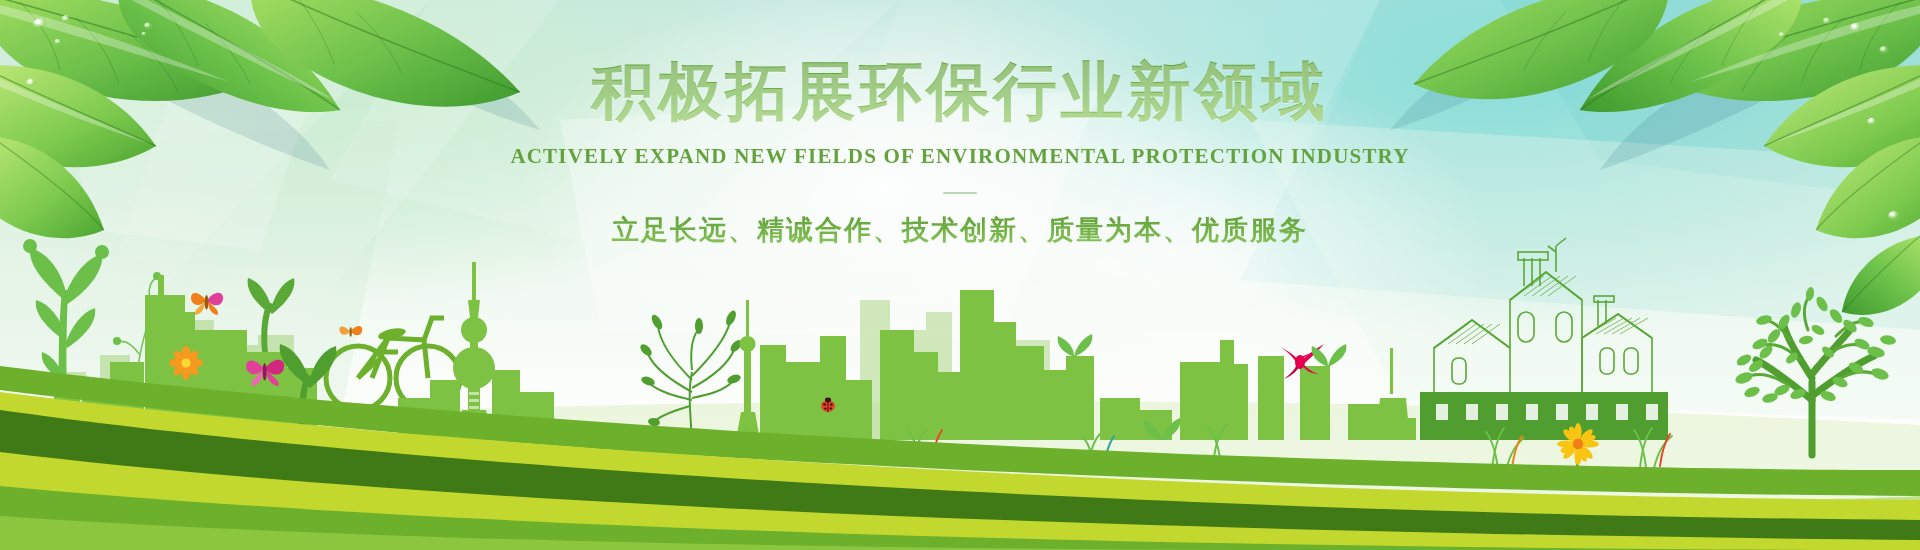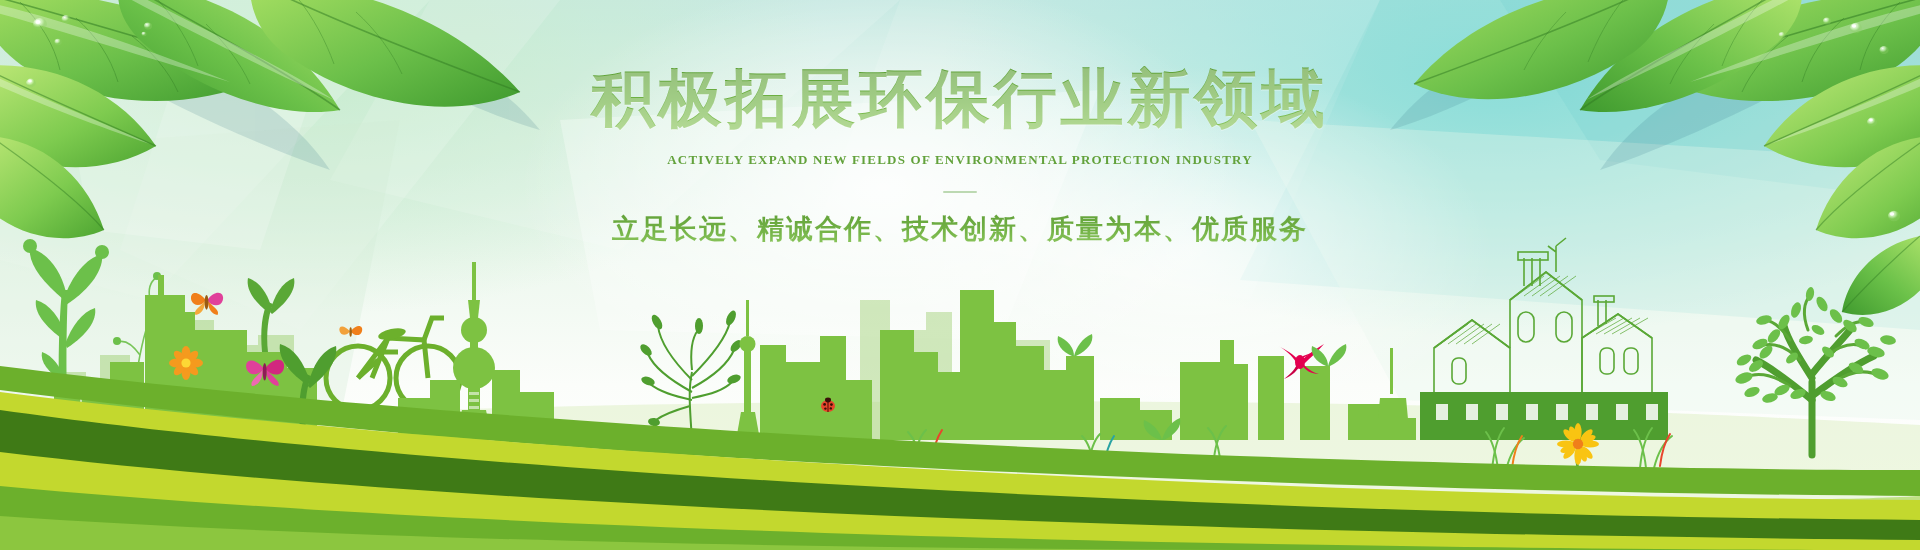--- a/index.html
+++ b/index.html
@@ -39,38 +39,38 @@
   
   .text-block {
     position: absolute;
     left: 0;
     top: 58px;
     width: 1920px;
     text-align: center;
     z-index: 40;
   }
   .main-title {
-    font-family: Liberation Serif, serif;
+    font-family: Liberation Sans, sans-serif;
     font-size: 63px;
     font-weight: bold;
     letter-spacing: 4px;
     line-height: 1.05;
     color: #62a53a;
     background: linear-gradient(to bottom, #5d9f36 0%, #6fb244 52%, #8cc65c 100%);
     -webkit-background-clip: text;
     background-clip: text;
     -webkit-text-fill-color: transparent;
     text-shadow: 0 1px 0 rgba(255,255,255,0.35);
-    margin: 8px;
+    margin: 0;
     padding: 0;
   }
   .sub-title-en {
     margin: 20px 0 0 0;
     font-family: "Liberation Serif", serif;
-    font-size: 13px;
+    font-size: 21px;
     font-weight: bold;
     letter-spacing: 1.2px;
     color: #63a23c;
   }
   .divider-dash {
     width: 34px;
     height: 2px;
     background: #bcd9b2;
     margin: 23px auto 0 auto;
     border-radius: 1px;

